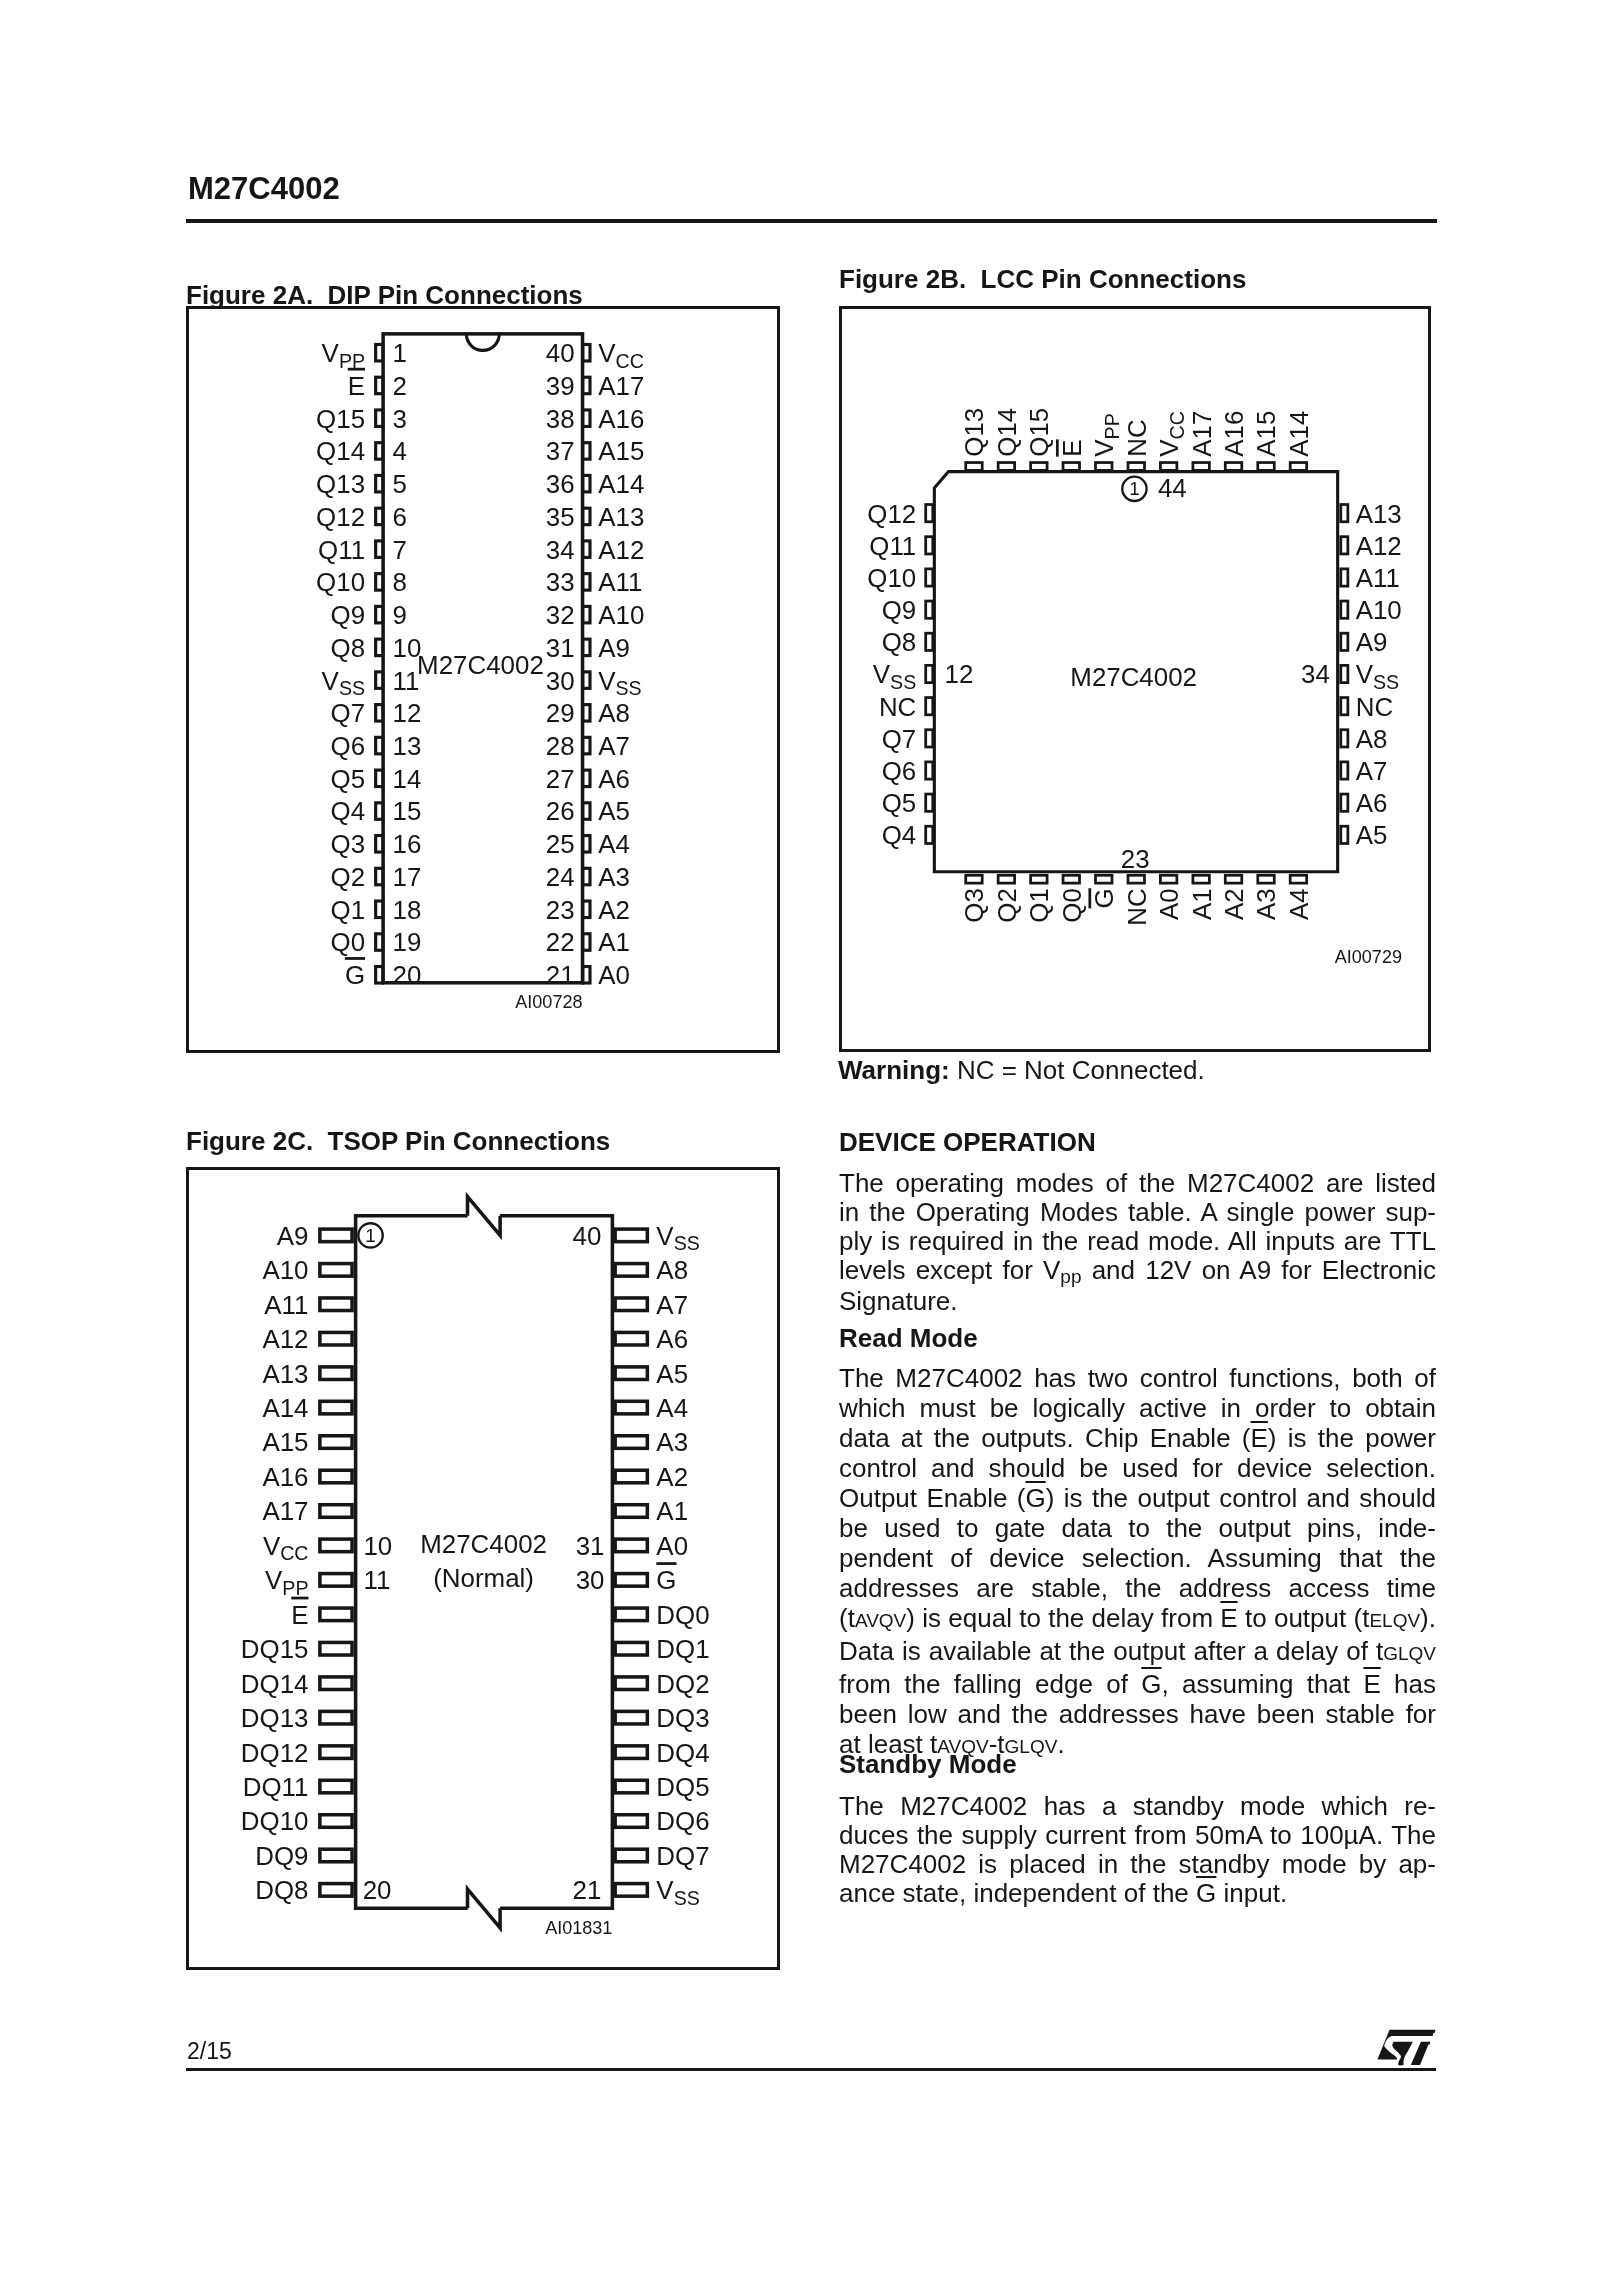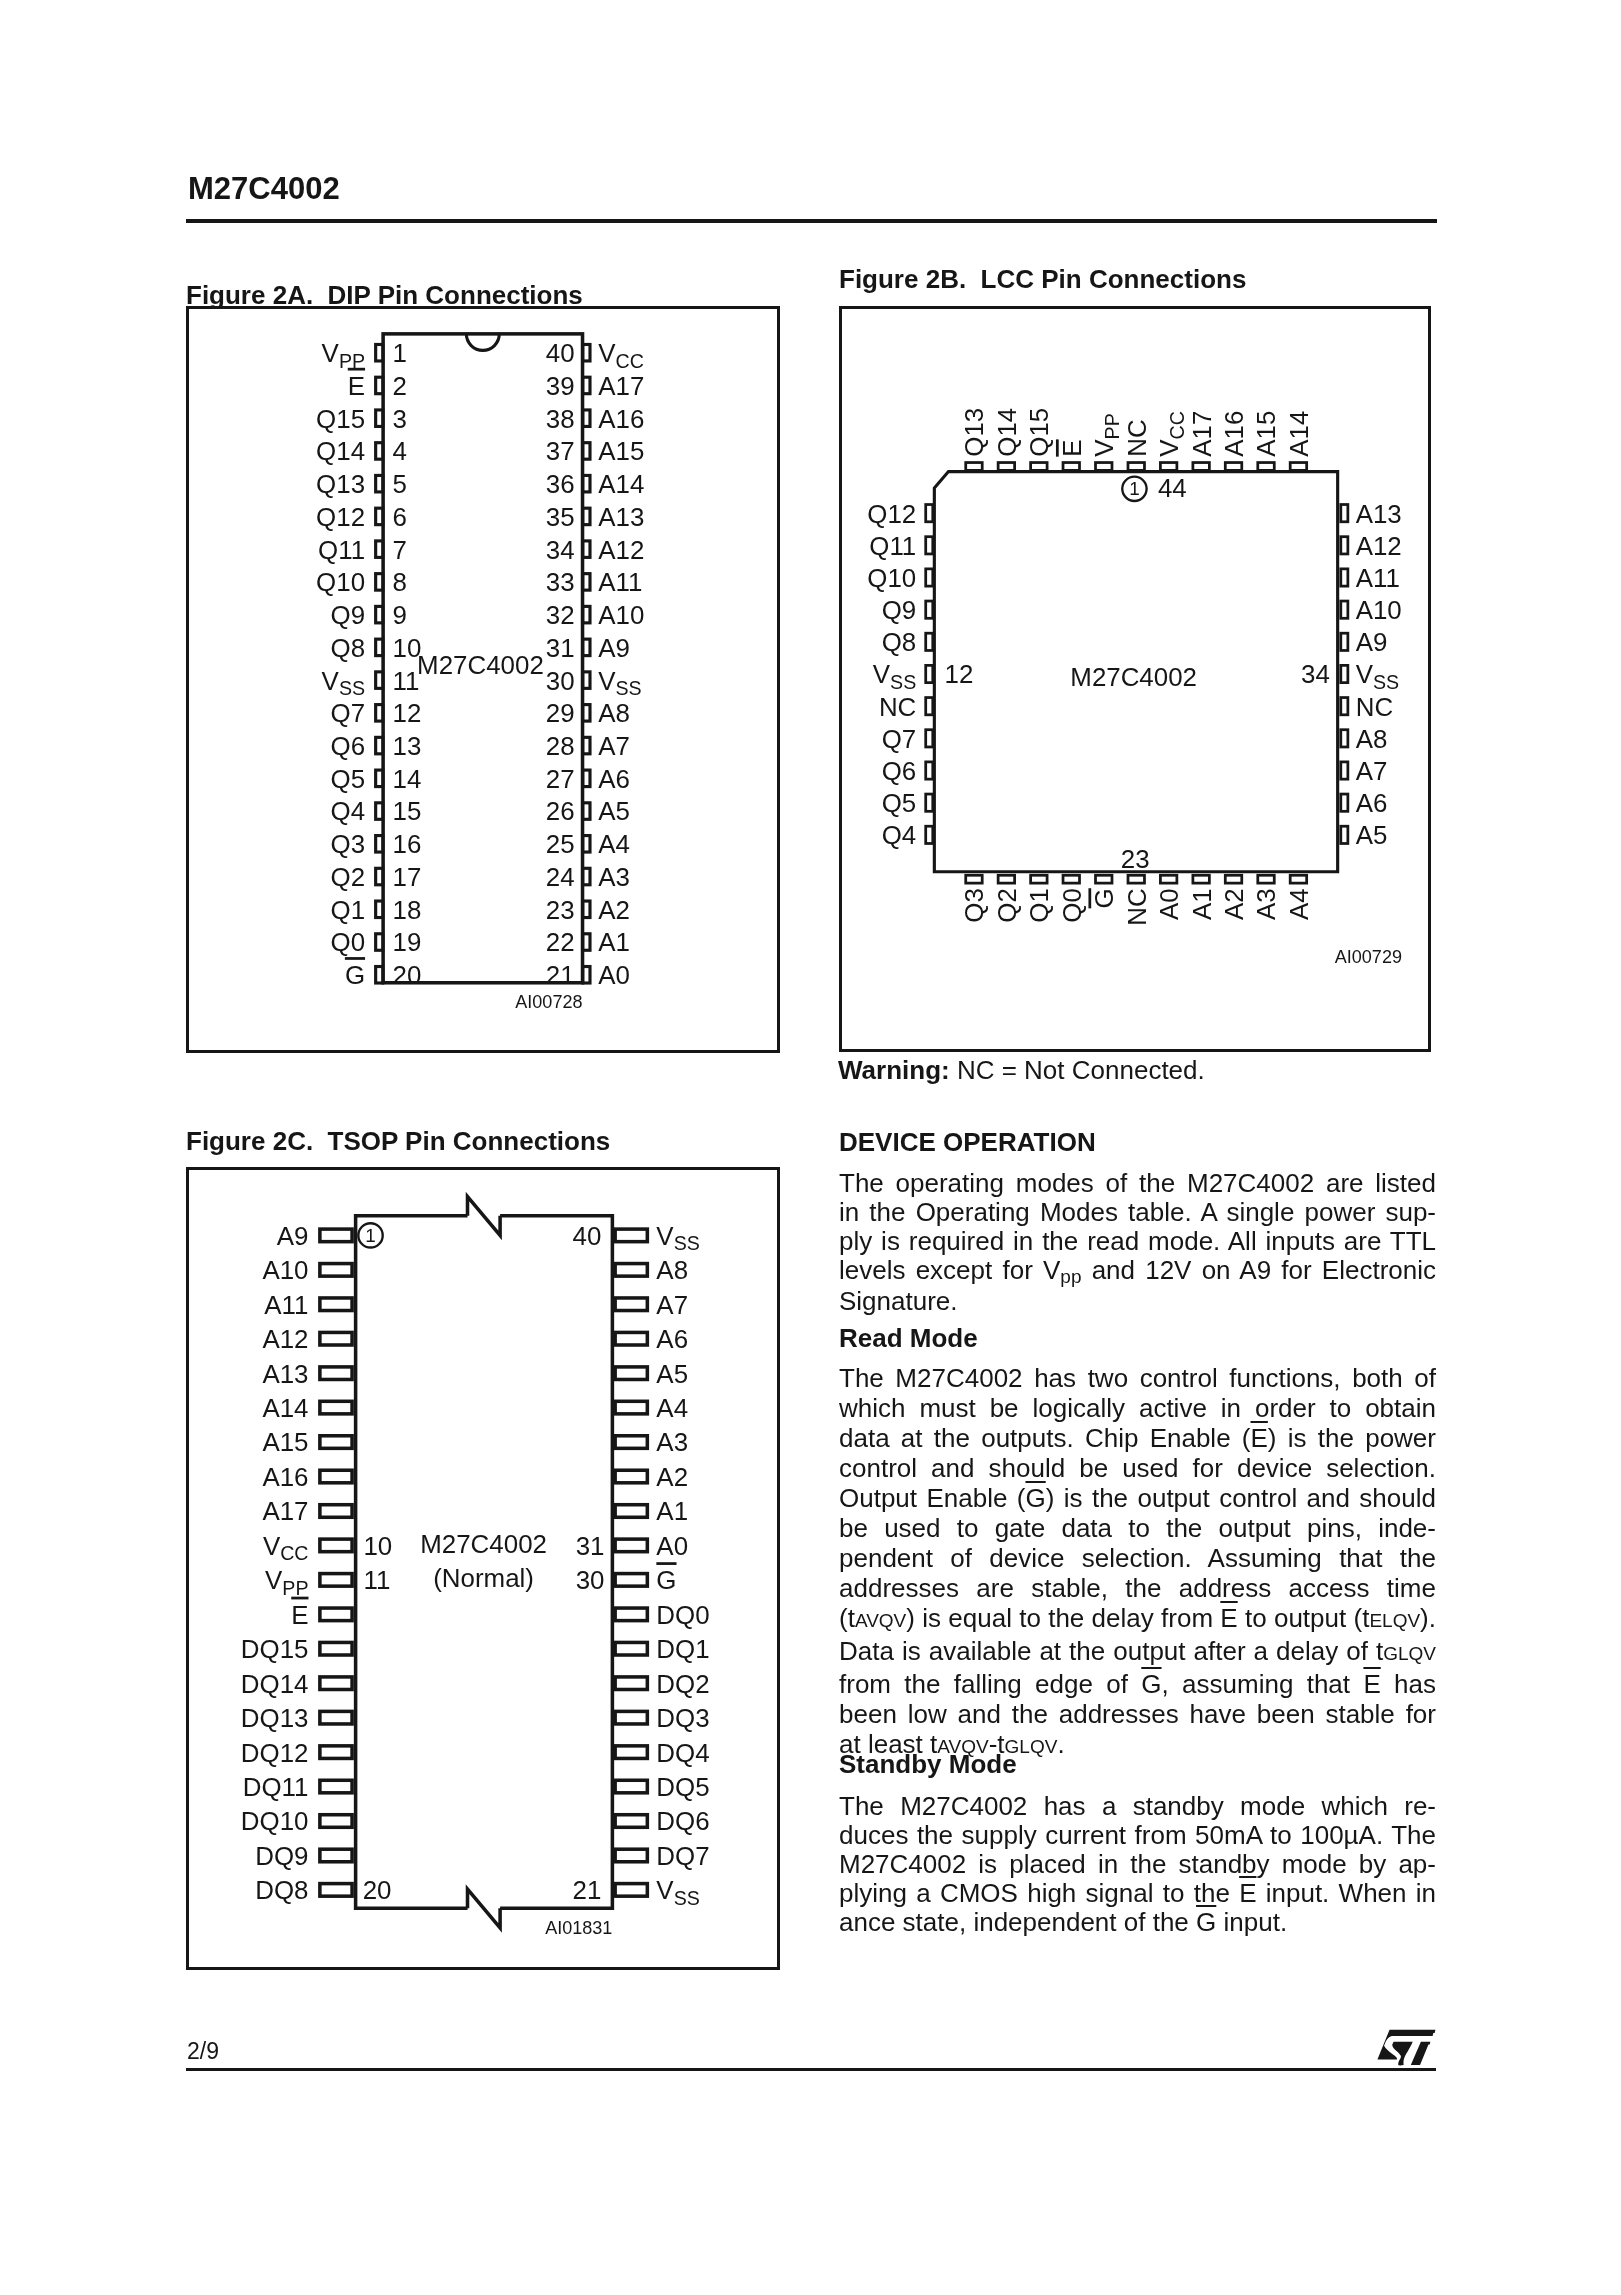--- a/index.html
+++ b/index.html
@@ -458,25 +458,24 @@
     <div class="jl">been low and the addresses have been stable for</div>
     <div class="ll">at least t<span class="ss">AVQV</span>-t<span class="ss">GLQV</span>.</div>
   </div>
 
 <div class="abs b" style="left:839px;top:1751px;font-size:26px;line-height:26px;">Standby Mode</div>
 
 <div class="abs" style="left:839px;top:1792px;width:597px;font-size:26px;line-height:29px;">
     <div class="jl">The M27C4002 has a standby mode which re-</div>
     <div class="jl">duces the supply current from 50mA to 100µA. The</div>
     <div class="jl">M27C4002 is placed in the standby mode by ap-</div>
-    <div class="jl">plying a CMOS high signal to the <span class="ov">E</span> input. When in</div>
     <div class="ll">ance state, independent of the <span class="ov">G</span> input.</div>
   </div>
 
-<div class="abs" style="left:187px;top:2040px;font-size:23px;line-height:23px;">2/9</div>
+<div class="abs" style="left:187px;top:2040px;font-size:23px;line-height:23px;">2/15</div>
 
 <div class="abs" style="left:186px;top:2068px;width:1250px;height:3.1px;background:#161616;"></div>
 
 <svg class="abs" style="left:1375px;top:2029px;" width="63" height="43" viewBox="0 0 80 55">
 <g>
       <path d="M18.3,0.9 L77,0.9 L76,5.2 L74.3,5.2 L73.4,8.8 L23,8.8 C18,8.8 15.5,12 13.5,16 L11.3,21.5 C13.5,25.5 17.5,28.8 21.5,31.5 C24.5,33.5 27,35.5 27.7,37.2 L27.9,38.9 L2.8,38.9 Z" fill="#161616"></path>
 <path d="M23.5,16.4 L47.9,16.4 C46.3,20.5 44,24.6 41.7,28.3 C39.4,32 37.5,35.3 36.8,38.2 C36.1,40.8 36,43.3 36.3,45.4 L36.3,46.2 C32.5,46.8 30,46.7 29.4,46.2 C29.1,43.8 30,41.4 31.4,39.1 C32.5,37.3 33.2,35.8 32.7,34.3 C31.8,31.7 28.1,28.9 25.4,26.4 C23.2,24.4 21.6,22 21.8,19.8 Z" fill="#161616"></path>
 <path d="M58.4,16.4 L70.5,16.4 L69.7,19.9 L68.1,19.9 L57.3,46 L45.5,46 Z" fill="#161616"></path>
     </g>
 </svg>

